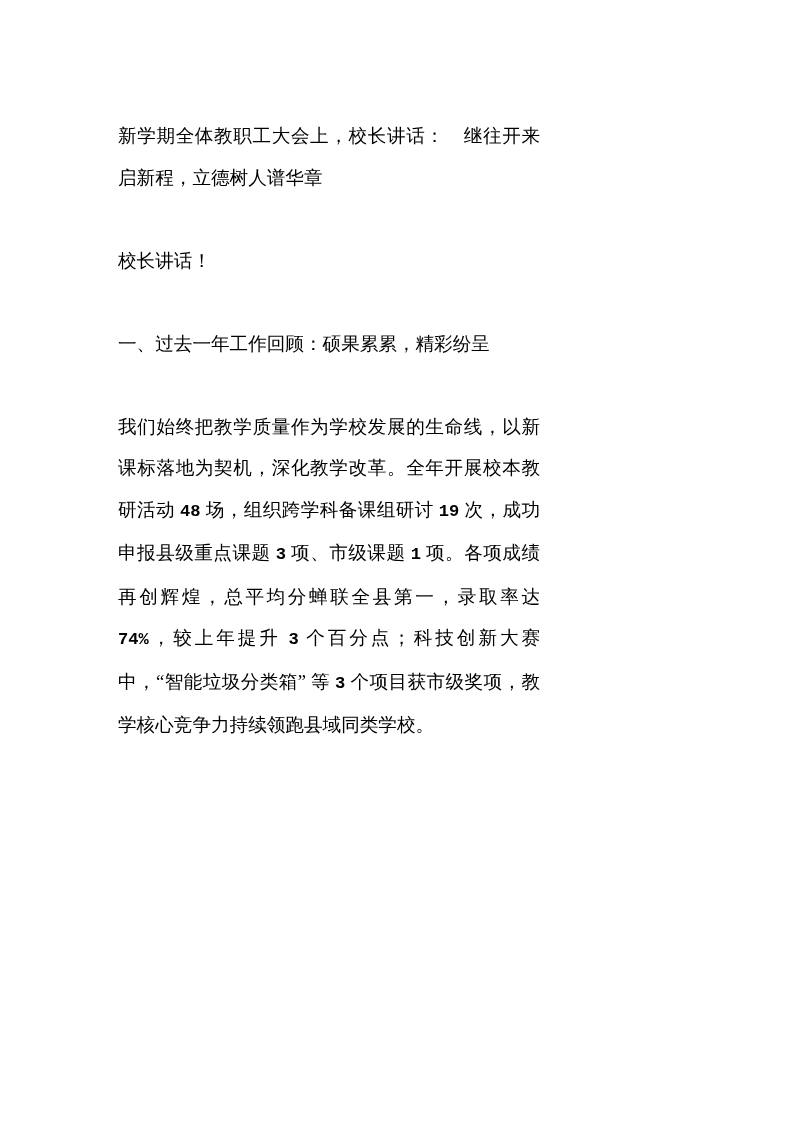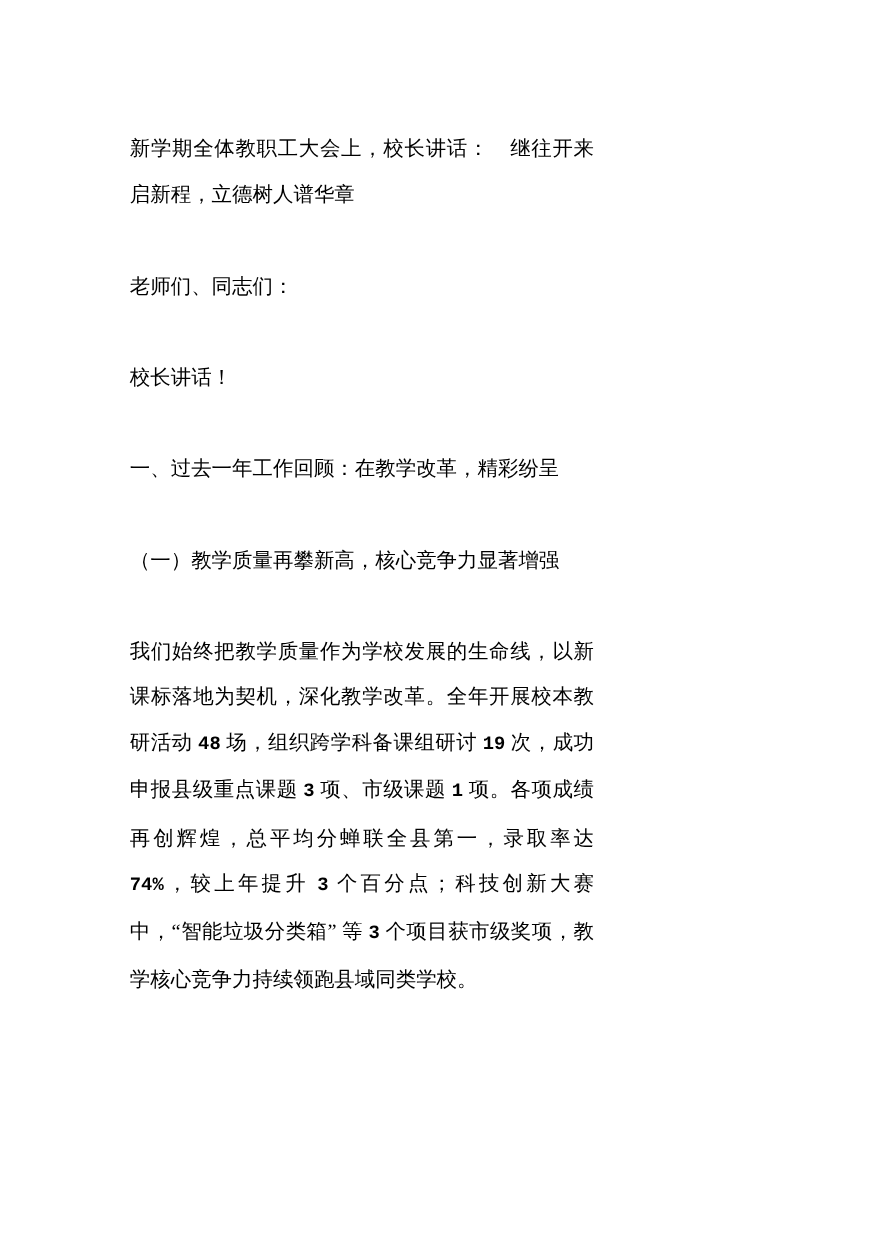--- a/index.html
+++ b/index.html
@@ -39,23 +39,21 @@
     font-weight: 600;
     font-size: 0.92em;
   }
 </style>
 </head>
 <body>
 
 <div class="page">
   <p class="para">新学期全体教职工大会上，校长讲话：　继往开来启新程，立德树人谱华章</p>
 
-  <p class="para">老师们、同志们：</p>
 
   <p class="para">校长讲话！</p>
 
 
-  <p class="para">一、过去一年工作回顾：在教学改革，精彩纷呈</p>
+  <p class="para">一、过去一年工作回顾：硕果累累，精彩纷呈</p>
 
-  <p class="para">（一）教学质量再攀新高，核心竞争力显著增强</p>
 
   <p class="para">我们始终把教学质量作为学校发展的生命线，以新课标落地为契机，深化教学改革。全年开展校本教研活动 <span class="num">48</span> 场，组织跨学科备课组研讨 <span class="num">19</span> 次，成功申报县级重点课题 <span class="num">3</span> 项、市级课题 <span class="num">1</span> 项。各项成绩再创辉煌，总平均分蝉联全县第一，录取率达 <span class="num">74%</span>，较上年提升 <span class="num">3</span> 个百分点；科技创新大赛中，“智能垃圾分类箱” 等 <span class="num">3</span> 个项目获市级奖项，教学核心竞争力持续领跑县域同类学校。</p>
 </div>
 
 </body></html>

